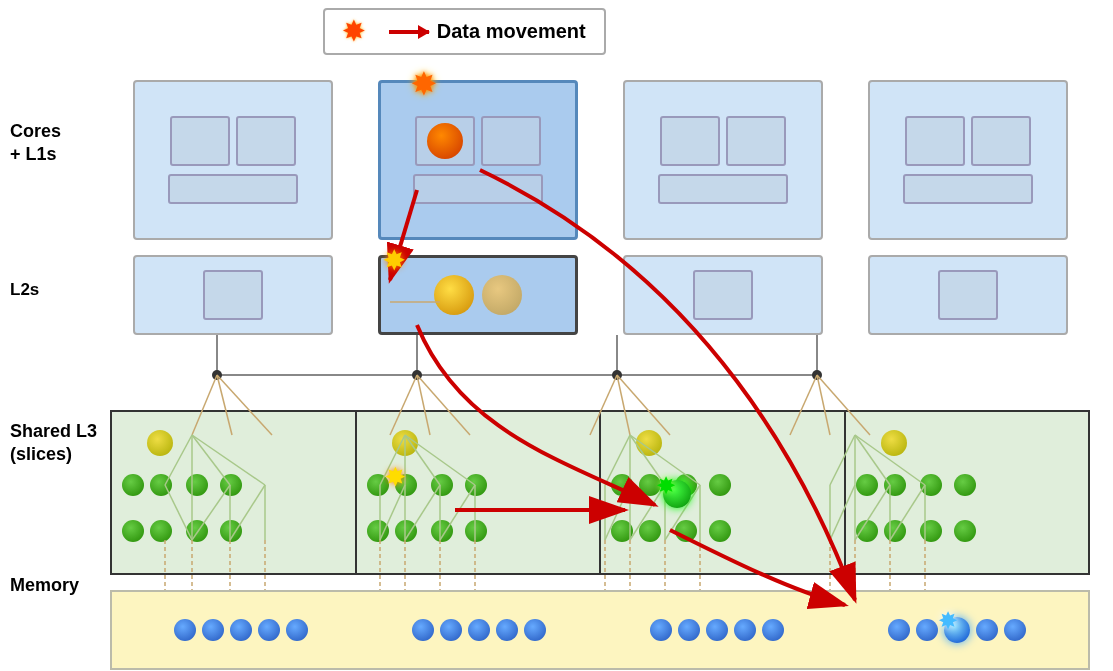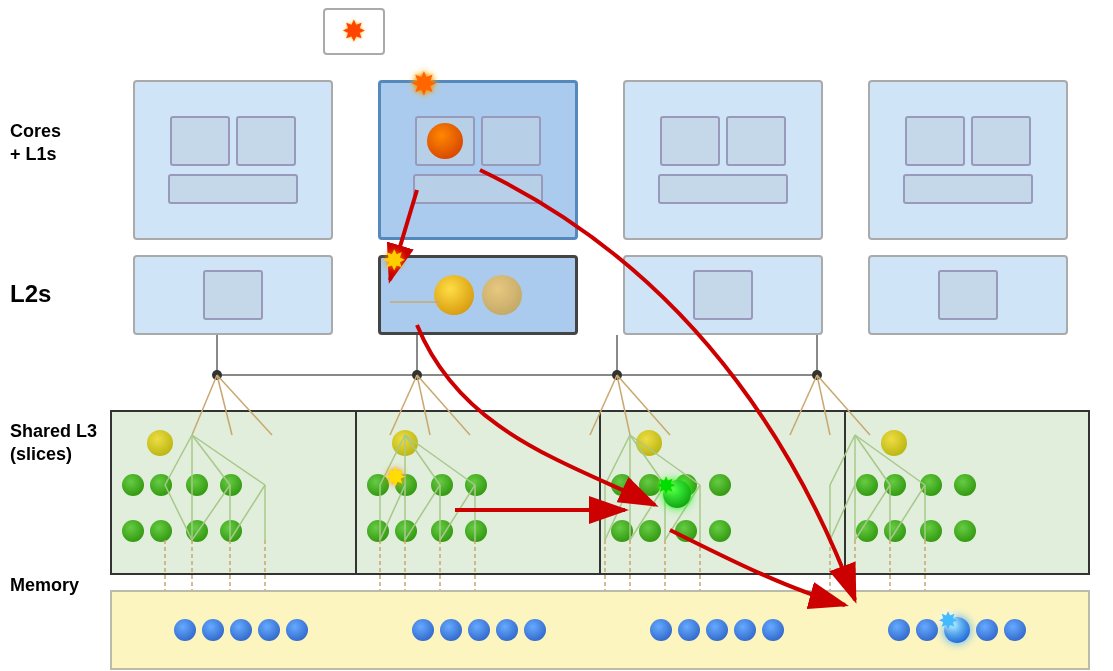--- a/index.html
+++ b/index.html
@@ -64,21 +64,21 @@
       left: 10px;
       top: 120px;
       font-size: 18px;
       font-weight: bold;
       line-height: 1.3;
     }
     .label-l2s {
       position: absolute;
       left: 10px;
       top: 280px;
-      font-size: 24px;
+      font-size: 17px;
       font-weight: bold;
     }
     .label-l3 {
       position: absolute;
       left: 10px;
       top: 420px;
       font-size: 18px;
       font-weight: bold;
       line-height: 1.3;
     }
@@ -241,20 +241,26 @@
       pointer-events: none;
       z-index: 5;
     }
   </style>
 </head>
 <body>
 
 <div class="legend">
   <div class="legend-item">
     <span class="burst-icon" style="color: #ff4400; text-shadow: 0 0 3px #ffaa00;">✸</span>
+  </div>
+  <div class="legend-item">
+    <div class="arrow-legend">
+      <div class="arrow-line"></div>
+    </div>
+    <span style="font-size:20px;font-weight:bold;">Data movement</span>
   </div>
 </div>
 
 <div class="label-cores">Cores<br>+ L1s</div>
 <div class="label-l2s">L2s</div>
 <div class="label-l3">Shared L3<br>(slices)</div>
 <div class="label-memory">Memory</div>
 
 <div class="diagram">
 

